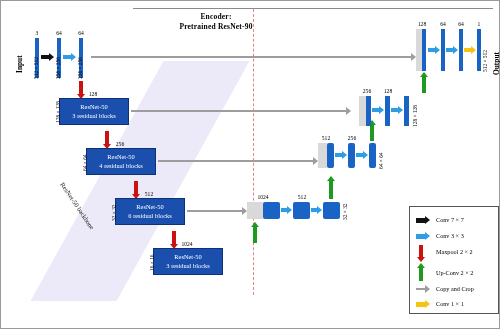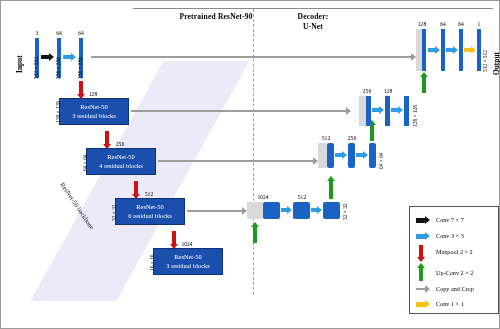--- a/index.html
+++ b/index.html
@@ -100,25 +100,22 @@
 
 <div id="canvas">
 
   <div class="abs band" style="left:96px;top:60px;width:86px;height:240px;transform:skewX(-29deg);"></div>
   <div class="abs" style="left:64px;top:180px;">
     <div class="band-lab" style="transform:rotate(56deg);">ResNet-50 backbone</div>
   </div>
 
   <div class="abs hline" style="left:132px;top:7px;width:360px;"></div>
   <div class="abs hdr" style="left:140px;top:11px;width:150px;">
+    <div>Encoder:</div>
     <div>Pretrained ResNet-90</div>
-  </div>
-  <div class="abs hdr" style="left:262px;top:11px;width:100px;">
-    <div>Decoder:</div>
-    <div>U-Net</div>
   </div>
 
   <div class="abs divider" style="left:252px;top:8px;height:286px;"></div>
 
   <div class="abs" style="left:14px;top:72px;">
     <div class="sidelab">Input</div>
   </div>
 
   <div class="abs bar" style="left:34px;top:37px;width:3.5px;height:40px;"></div>
   <div class="abs chan" style="left:26px;top:29px;width:20px;">3</div>

